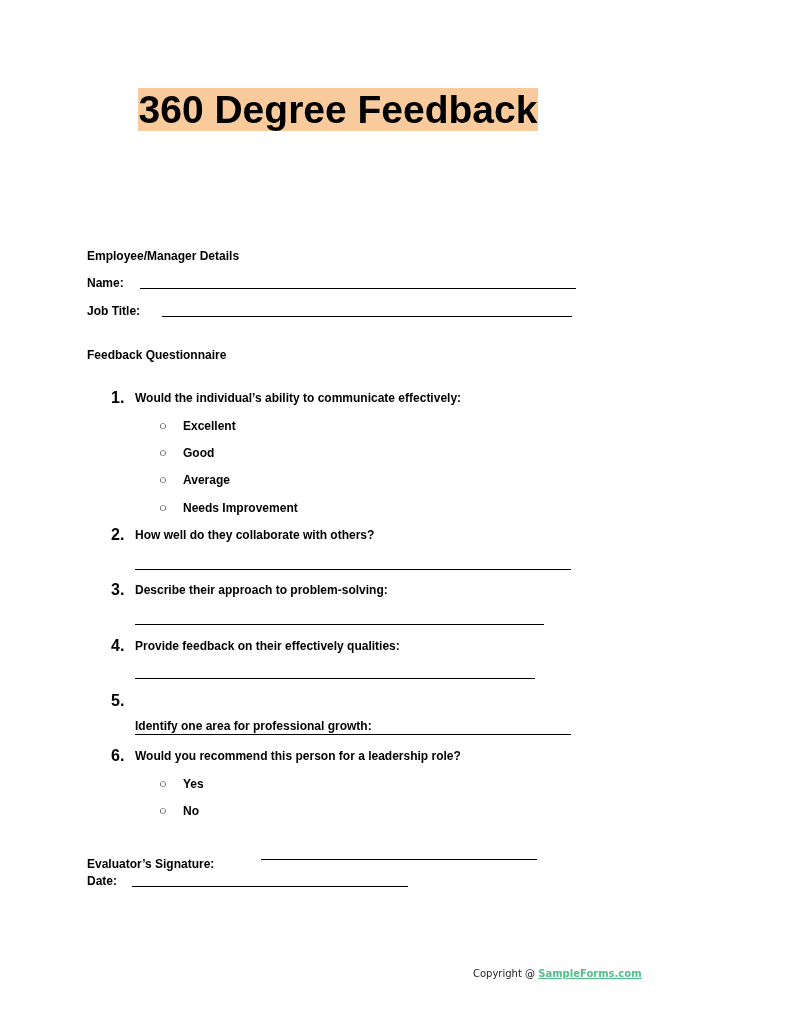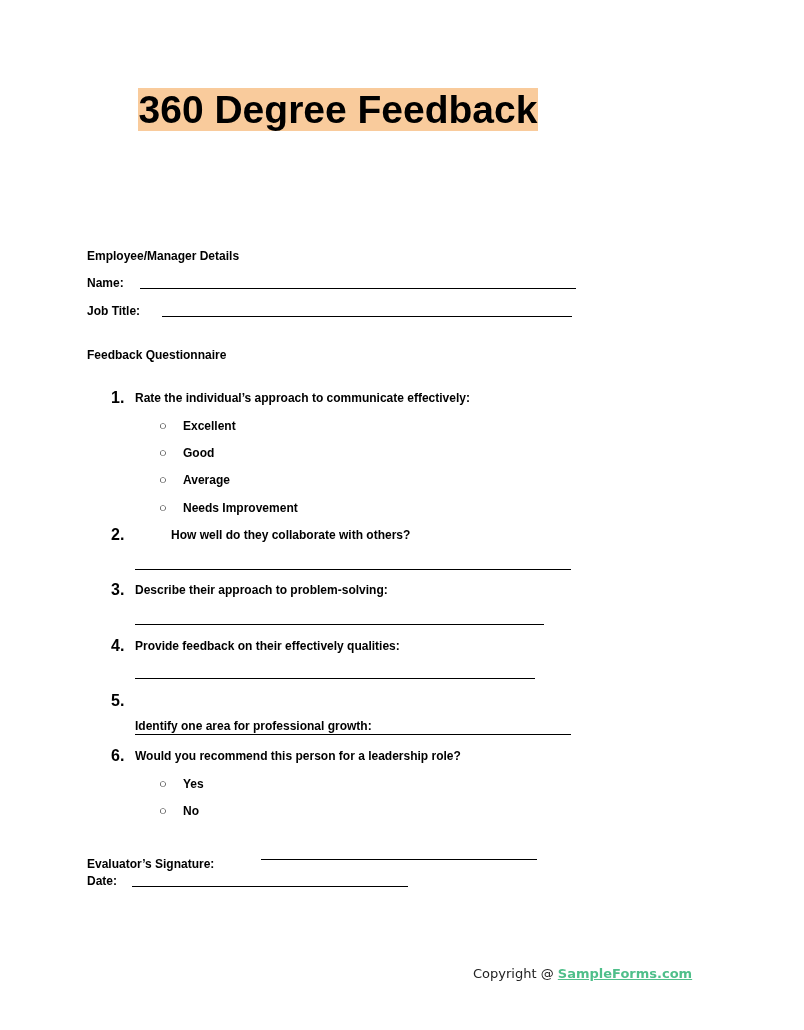--- a/index.html
+++ b/index.html
@@ -5,52 +5,52 @@
   html, body { margin: 0; padding: 0; background: #ffffff; }
   body { width: 804px; height: 1030px; position: relative; overflow: hidden;
          font-family: "Liberation Sans", sans-serif; color: #000; }
   .title { position: absolute; left: 0; width: 644px; text-align: center; top: 84px;
            font-weight: bold; font-size: 39px; line-height: 51px; margin-left: 16px; }
   .title span { background: #f9cb9c; padding: 0 1px; }
   .text { position: absolute; font-weight: bold; font-size: 12px; line-height: 20px; white-space: pre; }
   .num { position: absolute; font-weight: bold; font-size: 16px; line-height: 20px; }
   .bullet { position: absolute; font-size: 13px; line-height: 20px; }
   .line { position: absolute; border-bottom: 1px solid #000; height: 0; }
-  .footer { position: absolute; top: 964px; left: 473px; font-size: 13px; line-height: 20px; color: #222;
+  .footer { position: absolute; top: 964px; left: 473px; font-size: 10px; line-height: 20px; color: #222;
             font-family: "DejaVu Sans", sans-serif; }
   .footer a { color: #4fbf8a; font-weight: bold; text-decoration: underline; }
 </style>
 </head>
 <body>
 
 <div class="title">
   <span>360 Degree Feedback</span><br>
 </div>
 
 <div class="text" style="left:87px;top:246px;">Employee/Manager Details</div>
 <div class="text" style="left:87px;top:273px;">Name:</div>
 <div class="line" style="left:140px;top:288px;width:436px;"></div>
 <div class="text" style="left:87px;top:301px;">Job Title:</div>
 <div class="line" style="left:162px;top:316px;width:410px;"></div>
 
 <div class="text" style="left:87px;top:345px;">Feedback Questionnaire</div>
 
 <div class="num" style="left:111px;top:388px;">1.</div>
-<div class="text" style="left:135px;top:388px;">Rate the individual’s approach to communicate effectively:</div>
+<div class="text" style="left:135px;top:388px;">Would the individual’s ability to communicate effectively:</div>
 <div class="bullet" style="left:159px;top:416px;">○</div>
 <div class="text" style="left:183px;top:416px;">Excellent</div>
 <div class="bullet" style="left:159px;top:443px;">○</div>
 <div class="text" style="left:183px;top:443px;">Good</div>
 <div class="bullet" style="left:159px;top:470px;">○</div>
 <div class="text" style="left:183px;top:470px;">Average</div>
 <div class="bullet" style="left:159px;top:498px;">○</div>
 <div class="text" style="left:183px;top:498px;">Needs Improvement</div>
 
 <div class="num" style="left:111px;top:525px;">2.</div>
-<div class="text" style="left:135px;top:525px;margin-left:36px;">How well do they collaborate with others?</div>
+<div class="text" style="left:135px;top:525px;">How well do they collaborate with others?</div>
 <div class="line" style="left:135px;top:569px;width:436px;"></div>
 
 <div class="num" style="left:111px;top:580px;">3.</div>
 <div class="text" style="left:135px;top:580px;">Describe their approach to problem-solving:</div>
 <div class="line" style="left:135px;top:624px;width:409px;"></div>
 
 <div class="num" style="left:111px;top:636px;">4.</div>
 <div class="text" style="left:135px;top:636px;">Provide feedback on their effectively qualities:</div>
 <div class="line" style="left:135px;top:678px;width:400px;"></div>
 

